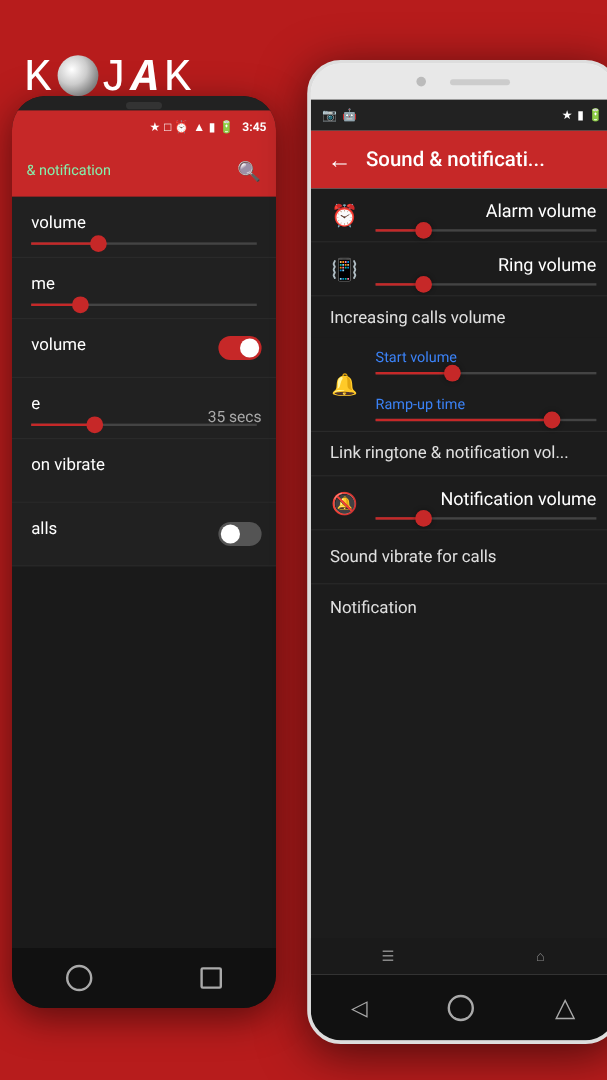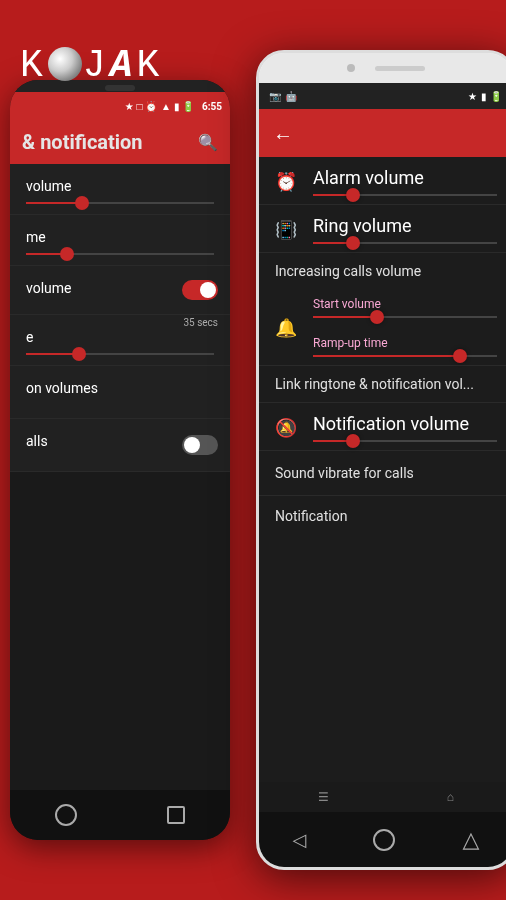--- a/index.html
+++ b/index.html
@@ -70,23 +70,23 @@
     }
     .phone-left .title-bar {
       background: #c62828;
       height: 44px;
       display: flex;
       align-items: center;
       padding: 0 12px;
       justify-content: space-between;
     }
     .phone-left .title-text {
-      color: #e5e5e5;
-      font-size: 20px;
-      font-weight: 700;
+      color: #86efac;
+      font-size: 12px;
+      font-weight: 400;
     }
     .phone-left .screen-content {
       background: #212121;
       flex: 1;
       padding: 0;
     }
     .setting-item {
       padding: 14px 16px 10px;
       border-bottom: 1px solid #2a2a2a;
       position: relative;
@@ -252,22 +252,23 @@
       font-size: 18px;
       width: 24px;
       text-align: center;
       flex-shrink: 0;
     }
     .r-content {
       flex: 1;
     }
     .r-label {
       color: #ffffff;
-      font-size: 18px;
+      font-size: 15px;
       margin-bottom: 6px;
+      text-align: right;
     }
     .r-slider-track {
       width: 100%;
       height: 2px;
       background: #444;
       position: relative;
       margin-top: 4px;
     }
     .r-slider-fill {
       height: 2px;
@@ -287,21 +288,21 @@
     }
     .section-header {
       padding: 10px 16px 8px;
       background: #1c1c1c;
     }
     .section-header-text {
       color: #e0e0e0;
       font-size: 14px;
     }
     .sub-label {
-      color: #f9a8d4;
+      color: #3b82f6;
       font-size: 12px;
       margin-bottom: 5px;
     }
     .link-section {
       padding: 10px 16px;
       background: #1c1c1c;
       border-bottom: 1px solid #2a2a2a;
     }
     .link-text {
       color: #e0e0e0;
@@ -366,21 +367,21 @@
   </div>
 
   <div class="status-bar">
     <div class="status-icons">
       <span>★</span>
       <span>□</span>
       <span>⏰</span>
       <span>▲</span>
       <span>▮</span>
       <span>🔋</span>
-      <span style="margin-left:4px;font-weight:bold;">6:55</span>
+      <span style="margin-left:4px;font-weight:bold;">3:45</span>
     </div>
   </div>
 
   <div class="title-bar">
     <span class="title-text">&amp; notification</span>
     <span style="color:white;font-size:16px;">🔍</span>
   </div>
 
   <div class="screen-content">
 
@@ -402,30 +403,30 @@
 
     <div class="setting-item" style="padding-right:56px;">
       <div class="setting-label">volume</div>
       <div class="toggle on">
         <div class="toggle-dot on"></div>
       </div>
     </div>
 
     <div class="setting-item">
       <div class="setting-label">e</div>
-      <div style="position:absolute;right:12px;top:2px;font-size:10px;color:#aaa;">35 secs</div>
+      <div style="position:absolute;right:12px;top:26px;font-size:13px;color:#aaa;">35 secs</div>
       <div class="slider-track">
         <div class="slider-fill" style="width:28%;"></div>
         <div class="slider-thumb" style="left:calc(28% - 7px);"></div>
       </div>
     </div>
 
 
     <div class="setting-item" style="padding-bottom:14px;">
-      <div class="setting-label">on volumes</div>
+      <div class="setting-label">on vibrate</div>
     </div>
 
     <div class="setting-item" style="padding-right:56px;padding-bottom:14px;">
       <div class="setting-label">alls</div>
       <div class="toggle">
         <div class="toggle-dot off"></div>
       </div>
     </div>
 
   </div>
@@ -446,20 +447,21 @@
   <div class="status-bar" style="background:#222;">
     <span style="font-size:10px;">📷</span>
     <span style="font-size:10px;">🤖</span>
     <span style="font-size:10px; margin-left:auto;">★</span>
     <span style="font-size:10px;">▮</span>
     <span style="font-size:10px;">🔋</span>
   </div>
 
   <div class="title-bar">
     <span class="back-arrow">←</span>
+    <span class="title-text">Sound &amp; notificati...</span>
   </div>
 
   <div class="screen-content">
 
     <div class="r-setting-item">
       <div class="r-icon">⏰</div>
       <div class="r-content">
         <div class="r-label">Alarm volume</div>
         <div class="r-slider-track">
           <div class="r-slider-fill" style="width:22%;"></div>

